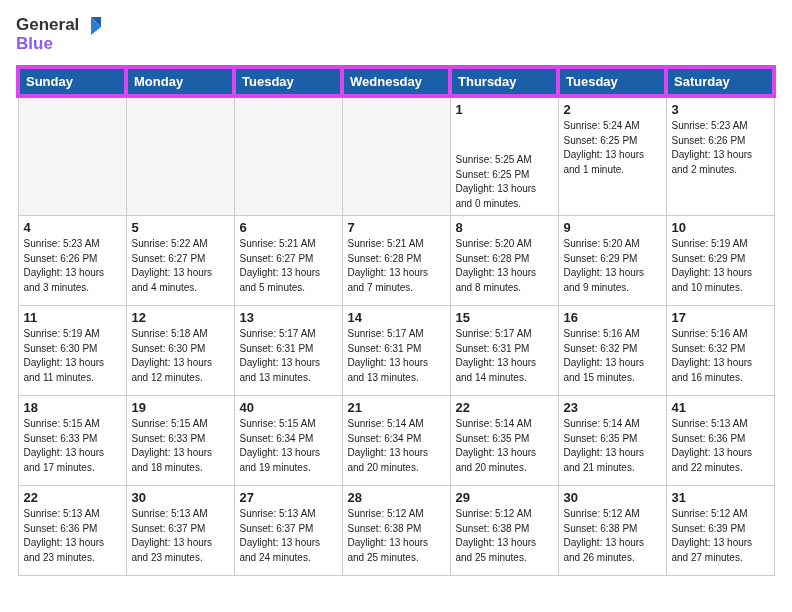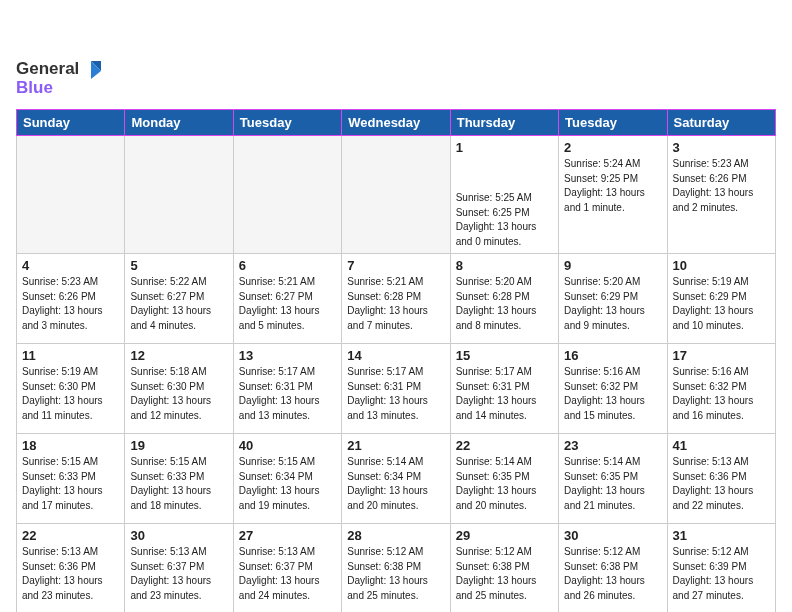--- a/index.html
+++ b/index.html
@@ -37,21 +37,21 @@
       width: 100%;
       border-collapse: collapse;
       table-layout: fixed;
     }
     .calendar th {
       background: #1a5fa8;
       color: #fff;
       text-align: left;
       padding: 5px 6px;
       font-size: 13px;
-      border: 1px solid #d946ef;
+      border: 4px solid #d946ef;
     }
     .calendar td {
       vertical-align: top;
       border: 1px solid #ccc;
       padding: 4px 5px;
       font-size: 10.5px;
       color: #222;
       background: #fff;
       height: 90px;
     }
@@ -67,21 +67,21 @@
       font-size: 10px;
       line-height: 1.45;
       color: #222;
     }
   </style>
 </head>
 <body>
 
 <div class="header">
   <div class="logo">
-  <div style="line-height:1.1;margin-top:44px;">
+  <div style="line-height:1.1;">
     <span style="font-size:17px;font-weight:bold;color:#333;">General</span><svg width="20" height="18" viewBox="0 0 20 18" style="vertical-align:middle;margin-left:2px;">
           <polygon points="10,0 20,0 20,10" fill="#1a5fa8"></polygon>
           <polygon points="10,0 20,10 10,18" fill="#2a7fd4"></polygon>
         </svg>
     <br>
     <span style="font-size:17px;font-weight:bold;color:#8b5cf6;">Blue</span>
   </div>
 </div>
   <div class="title-block">
     <div class="title-month"></div>
@@ -110,21 +110,21 @@
         <td>
           <div class="day-num">1</div>
           <div class="day-info" style="white-space: pre-line; margin-top: 36px;">Sunrise: 5:25 AM
 Sunset: 6:25 PM
 Daylight: 13 hours
 and 0 minutes.</div>
         </td>
         <td>
           <div class="day-num">2</div>
           <div class="day-info" style="white-space: pre-line;">Sunrise: 5:24 AM
-Sunset: 9:25 PM
+Sunset: 6:25 PM
 Daylight: 13 hours
 and 1 minute.</div>
         </td>
         <td>
           <div class="day-num">3</div>
           <div class="day-info" style="white-space: pre-line;">Sunrise: 5:23 AM
 Sunset: 6:26 PM
 Daylight: 13 hours
 and 2 minutes.</div>
         </td>

